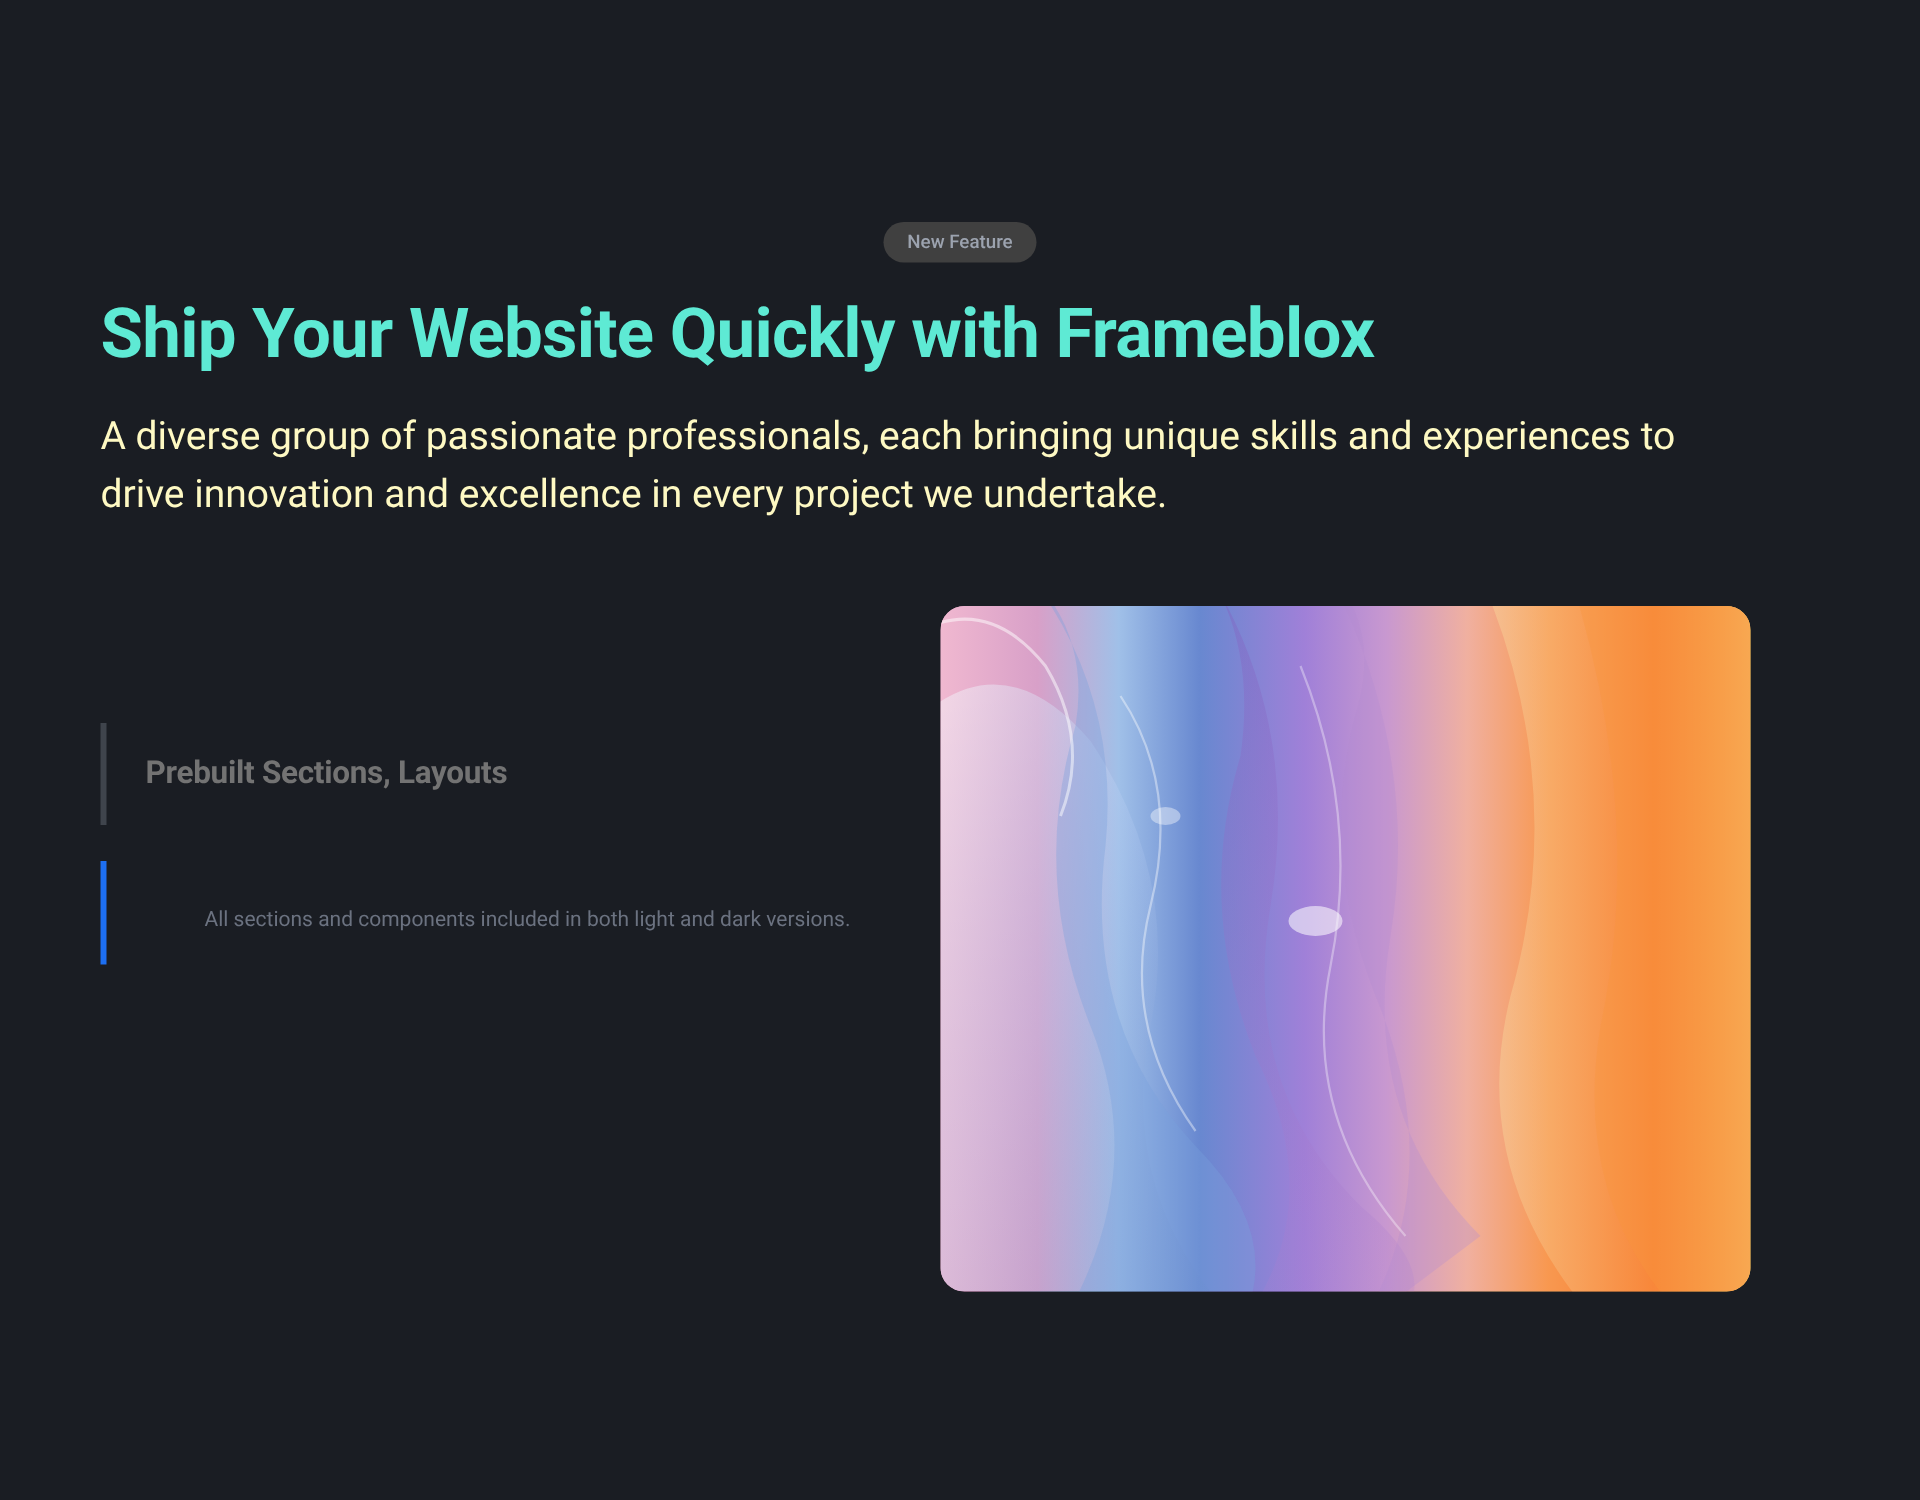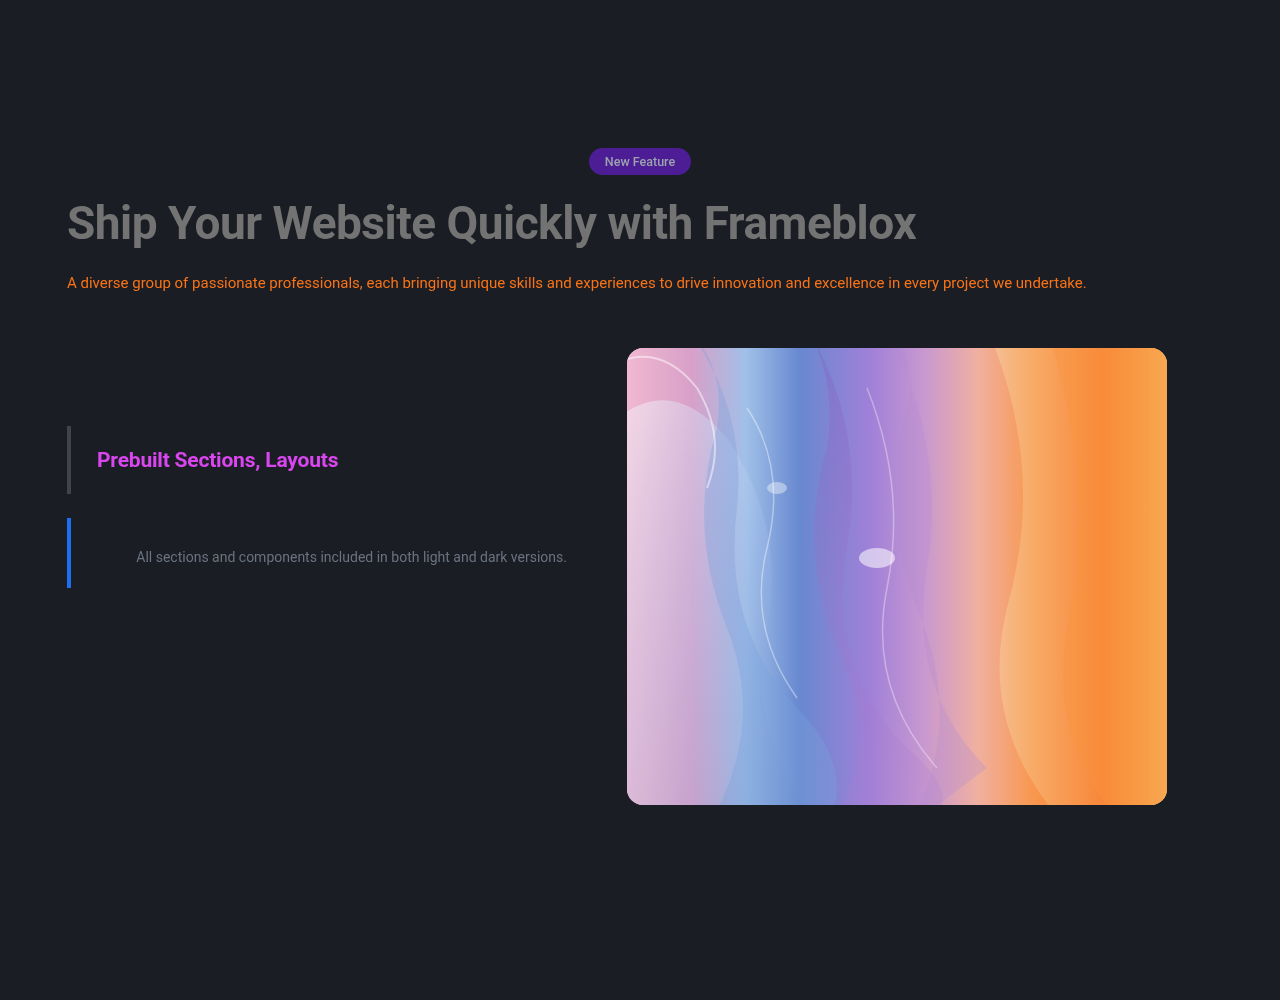--- a/index.html
+++ b/index.html
@@ -17,38 +17,38 @@
     }
     .container {
       padding: 148px 67px 0 67px;
     }
     .badge-wrapper {
       display: flex;
       justify-content: center;
       margin-bottom: 22px;
     }
     .badge {
-      background: #4c1d95;
+      background: #404040;
       color: #9ca3af;
       padding: 6px 16px;
       border-radius: 20px;
       font-size: 12.5px;
       font-weight: 500;
     }
     .headline {
       font-size: 46px;
       font-weight: 700;
-      color: #737373;
+      color: #5eead4;
       letter-spacing: -0.5px;
       margin-bottom: 22px;
       line-height: 1.15;
     }
     .subheadline {
-      font-size: 15px;
-      color: #f97316;
+      font-size: 26px;
+      color: #fef9c3;
       line-height: 1.5;
       max-width: 1100px;
     }
     .content-row {
       display: flex;
       margin-top: 54px;
       gap: 60px;
     }
     .features-col {
       flex: 0 0 500px;
@@ -61,21 +61,21 @@
       cursor: pointer;
     }
     .feature-item.active {
       border-left-color: #1d6ff2;
       padding-top: 20px;
       padding-bottom: 20px;
     }
     .feature-title {
       font-size: 21px;
       font-weight: 700;
-      color: #d946ef;
+      color: #737373;
       letter-spacing: -0.2px;
     }
     .feature-desc {
       font-size: 14px;
       color: #6b7280;
       margin-top: 10px;
       line-height: 1.4;
       text-align: right;
     }
     .image-col {

